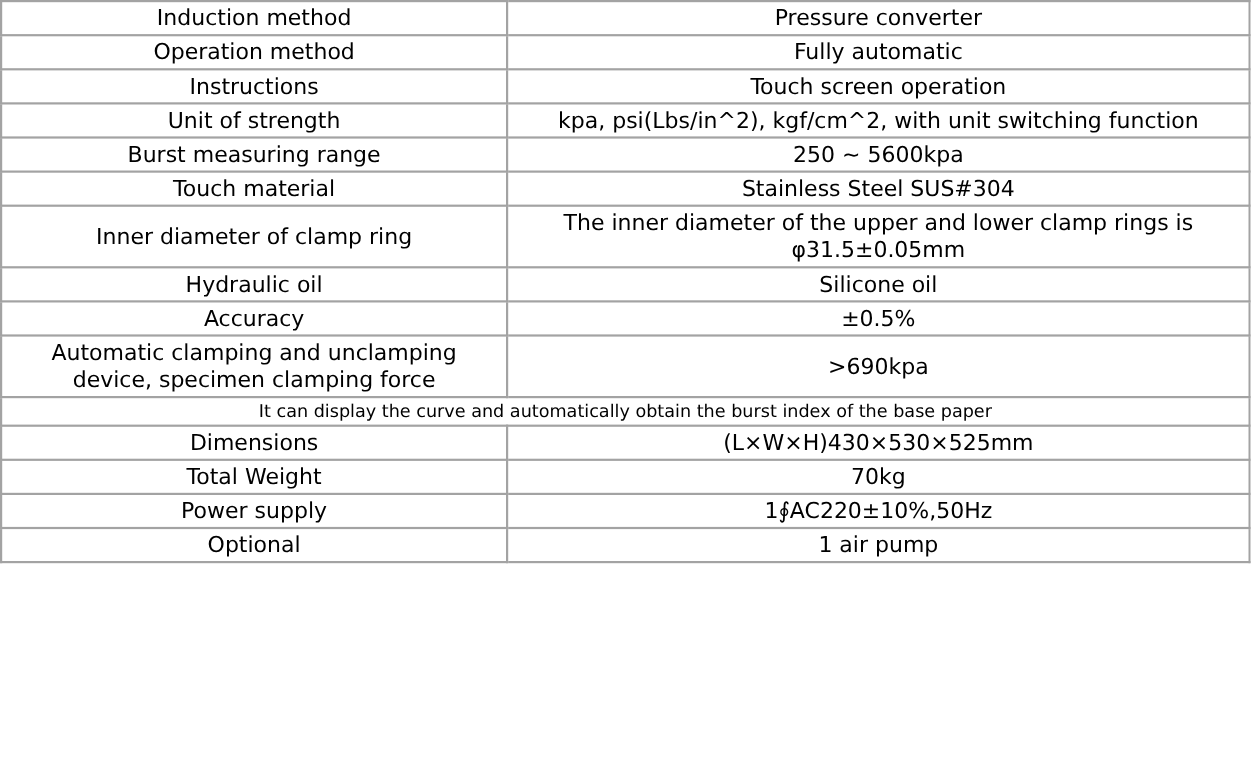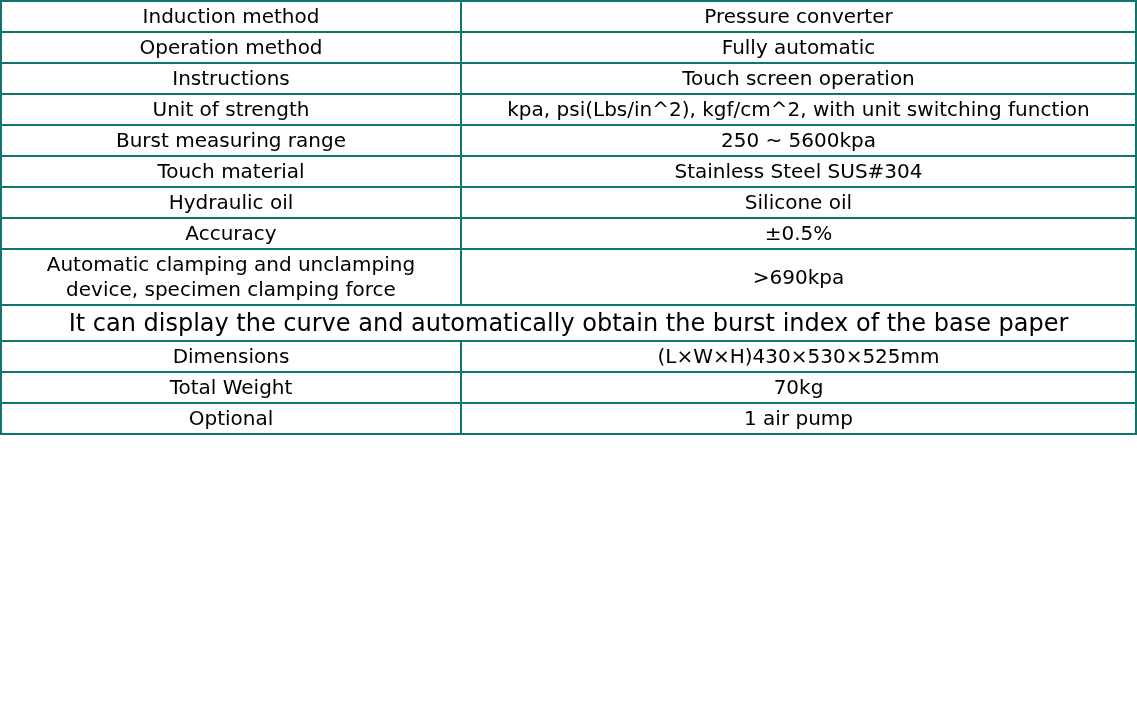--- a/index.html
+++ b/index.html
@@ -14,35 +14,35 @@
     color: #000000;
     overflow: hidden;
   }
   .spec-table {
     border-collapse: collapse;
     width: 1137px;
     table-layout: fixed;
     border: 2px solid #000000;
   }
   .spec-table td {
-    border: 2px solid #0f766e;
+    border: 2px solid #a3a3a3;
     text-align: center;
     vertical-align: middle;
     font-size: 20px;
     line-height: 1.25;
     padding: 2px 6px;
   }
   .col-label {
     width: 460px;
   }
   .col-value {
     width: 675px;
   }
   .full-row td {
-    font-size: 24px;
+    font-size: 16px;
   }
 </style>
 </head>
 <body>
 
 <table class="spec-table">
   <colgroup>
     <col class="col-label">
     <col class="col-value">
   </colgroup>
@@ -65,20 +65,24 @@
     </tr>
     <tr>
       <td class="col-label">Burst measuring range</td>
       <td class="col-value">250 ~ 5600kpa</td>
     </tr>
     <tr>
       <td class="col-label">Touch material</td>
       <td class="col-value">Stainless Steel SUS#304</td>
     </tr>
     <tr>
+      <td class="col-label">Inner diameter of clamp ring</td>
+      <td class="col-value">The inner diameter of the upper and lower clamp rings is φ31.5±0.05mm</td>
+    </tr>
+    <tr>
       <td class="col-label">Hydraulic oil</td>
       <td class="col-value">Silicone oil</td>
     </tr>
     <tr>
       <td class="col-label">Accuracy</td>
       <td class="col-value">±0.5%</td>
     </tr>
     <tr>
       <td class="col-label">Automatic clamping and unclamping device, specimen clamping force</td>
       <td class="col-value">&gt;690kpa</td>
@@ -88,17 +92,21 @@
     </tr>
     <tr>
       <td class="col-label">Dimensions</td>
       <td class="col-value">(L×W×H)430×530×525mm</td>
     </tr>
     <tr>
       <td class="col-label">Total Weight</td>
       <td class="col-value">70kg</td>
     </tr>
     <tr>
+      <td class="col-label">Power supply</td>
+      <td class="col-value">1∮AC220±10%,50Hz</td>
+    </tr>
+    <tr>
       <td class="col-label">Optional</td>
       <td class="col-value">1 air pump</td>
     </tr>
   </tbody>
 </table>
 
 </body></html>

